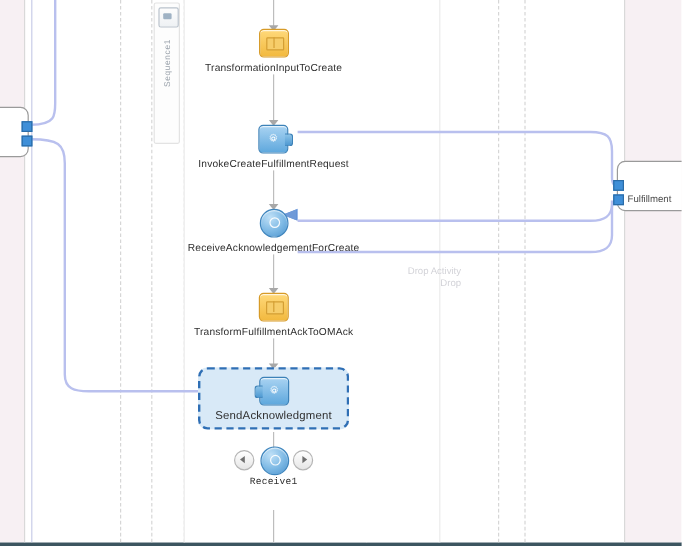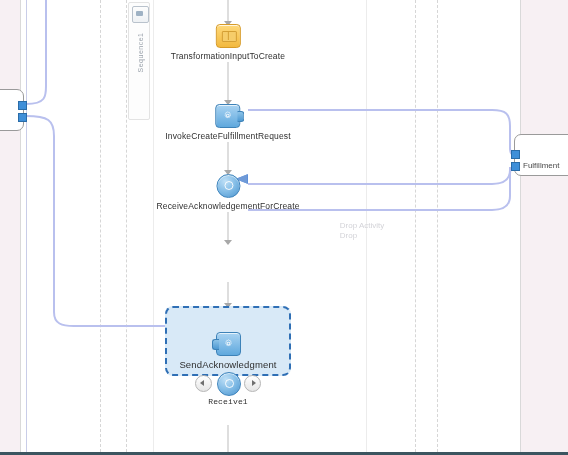--- a/index.html
+++ b/index.html
@@ -104,37 +104,37 @@
     content:"";position:absolute;left:7px;top:6px;width:7px;height:7px;
     border:1.5px solid #ffffff;border-radius:50%;opacity:.92;
   }
 
   
   .selected-wrap{
     position:absolute;transform:translateX(-50%);
     background:#d8e9f7;
     border:2px dashed #2f6fb5;
     border-radius:8px;
-    padding:24px 12px 4px 12px;
+    padding:6px 12px 4px 12px;
     box-sizing:border-box;
     text-align:center;
   }
 
   
   .flow-arrow{
     position:absolute;transform:translateX(-50%);
     width:0;height:0;border-left:4px solid transparent;border-right:4px solid transparent;
     border-top:5px solid #a8a8a8;
   }
   .flow-seg{position:absolute;transform:translateX(-50%);width:1px;background:#bdbdbd;}
 
   
   .drop-hint{
     position:absolute;transform:translateX(-50%);
-    font-size:8px;color:#d3d3d8;text-align:left;line-height:1.25;
+    font-size:8px;color:#d3d3d8;text-align:right;line-height:1.25;
     white-space:nowrap;
   }
 
   
   .nav-btn{
     position:absolute;top:0;width:15px;height:15px;border-radius:50%;
     background:linear-gradient(#ffffff,#e6e6e6);
     border:1px solid #b5b5b5;
   }
   .nav-btn::after{
@@ -246,20 +246,24 @@
     <div class="ico-invoke">
       <svg class="gear" viewBox="0 0 24 24">
         <path d="M12 8.2a3.8 3.8 0 1 0 0 7.6 3.8 3.8 0 0 0 0-7.6zm0 5.9a2.1 2.1 0 1 1 0-4.2 2.1 2.1 0 0 1 0 4.2z" fill="#ffffff"></path>
         <path d="M12 3.4l1.3 2.1 2.4-.5.3 2.4 2.2 1-1.2 2.1 1.2 2.1-2.2 1-.3 2.4-2.4-.5L12 17.6l-1.3-2.1-2.4.5-.3-2.4-2.2-1 1.2-2.1L5.8 8.4l2.2-1 .3-2.4 2.4.5z" fill="none" stroke="#ffffff" stroke-width="1.3" opacity=".85"></path>
       </svg>
       <div class="tab-r"></div>
     </div>
     <div class="node-label">InvokeCreateFulfillmentRequest</div>
   </div>
 
+  <div class="node" style="left:228px;top:244px;">
+    <div class="ico-transform"></div>
+    <div class="node-label">TransformFulfillmentAckToOMAck</div>
+  </div>
 
   <div class="selected-wrap" style="left:228px;top:306px;width:126px;">
     <div class="ico-invoke">
       <svg class="gear" viewBox="0 0 24 24">
         <path d="M12 8.2a3.8 3.8 0 1 0 0 7.6 3.8 3.8 0 0 0 0-7.6zm0 5.9a2.1 2.1 0 1 1 0-4.2 2.1 2.1 0 0 1 0 4.2z" fill="#ffffff"></path>
         <path d="M12 3.4l1.3 2.1 2.4-.5.3 2.4 2.2 1-1.2 2.1 1.2 2.1-2.2 1-.3 2.4-2.4-.5L12 17.6l-1.3-2.1-2.4.5-.3-2.4-2.2-1 1.2-2.1L5.8 8.4l2.2-1 .3-2.4 2.4.5z" fill="none" stroke="#ffffff" stroke-width="1.3" opacity=".85"></path>
       </svg>
       <div class="tab-l"></div>
     </div>
     <div class="node-label" style="font-size:9.5px;">SendAcknowledgment</div>

